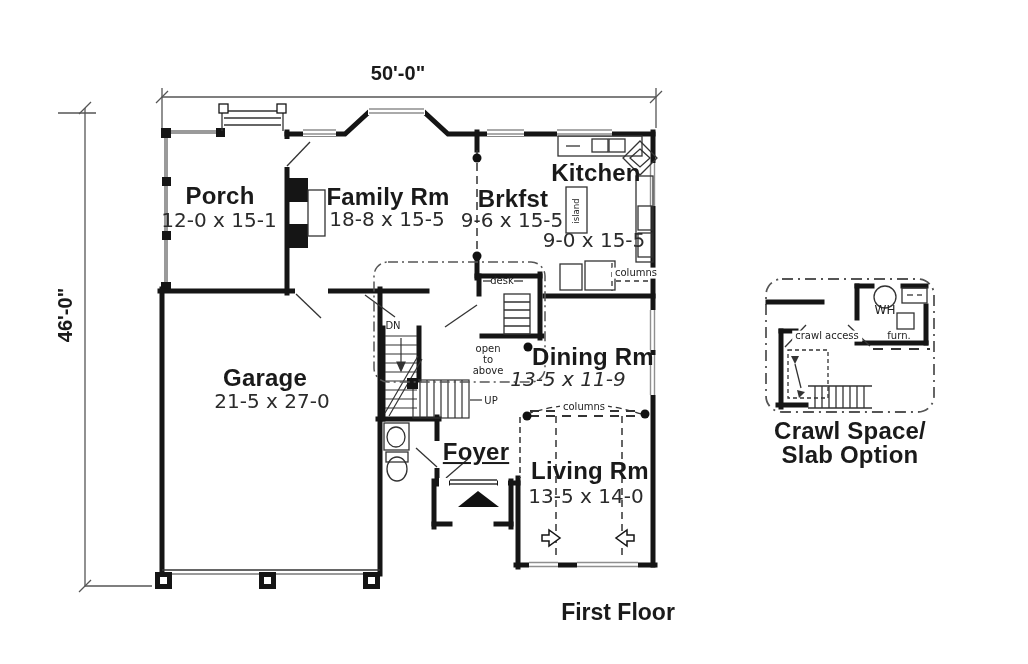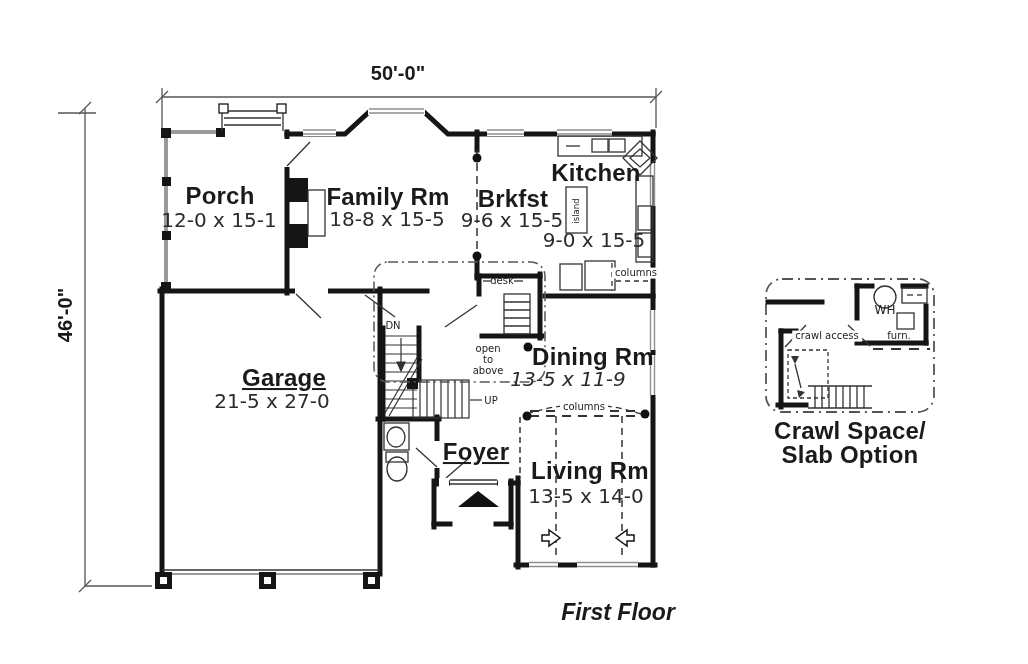--- a/index.html
+++ b/index.html
@@ -3,21 +3,21 @@
 <meta charset="utf-8">
 <style>
   html,body{margin:0;padding:0;background:#ffffff;}
   .canvas{position:relative;width:1028px;height:664px;background:#ffffff;
           font-family:"Liberation Sans",sans-serif;overflow:hidden;}
   .canvas svg{position:absolute;left:0;top:0;}
   .lbl{position:absolute;transform:translate(-50%,-50%);white-space:nowrap;
        color:#1a1a1a;line-height:1.08;text-align:center;}
   .room{font-weight:700;font-size:24px;letter-spacing:.2px;}
   .big{font-weight:700;font-size:20px;}
-  .title{font-weight:700;font-size:23px;font-style:italic;}
+  .title{font-weight:700;font-size:23px;}
   .dims{font-family:"DejaVu Sans",sans-serif;font-size:20px;color:#2b2b2b;}
   .small{font-family:"DejaVu Sans",sans-serif;font-size:10px;color:#222;}
   .tiny{font-family:"DejaVu Sans",sans-serif;font-size:12px;color:#222;}
   .rot{transform:translate(-50%,-50%) rotate(-90deg);}
   .preline{white-space:pre-line;}
   .onwhite{background:#fff;padding:0 3px;}
 </style>
 </head>
 <body>
 
@@ -267,21 +267,21 @@
 
   <div class="lbl room" style="left:388px;top:197px;">Family Rm</div>
   <div class="lbl dims" style="left:387px;top:220px;">18-8 x 15-5</div>
 
   <div class="lbl room" style="left:513px;top:199px;">Brkfst</div>
   <div class="lbl dims" style="left:512px;top:221px;">9-6 x 15-5</div>
 
   <div class="lbl room" style="left:596px;top:173px;">Kitchen</div>
   <div class="lbl dims" style="left:594px;top:241px;">9-0 x 15-5</div>
 
-  <div class="lbl room" style="left:284px;top:378px;text-decoration:underline;">Garage</div>
+  <div class="lbl room" style="left:265px;top:378px;">Garage</div>
   <div class="lbl dims" style="left:272px;top:402px;">21-5 x 27-0</div>
 
   <div class="lbl room" style="left:593px;top:357px;">Dining Rm</div>
   <div class="lbl dims" style="left:568px;top:380px;font-style:italic;">13-5 x 11-9</div>
 
   <div class="lbl room" style="left:476px;top:452px;text-decoration:underline;">Foyer</div>
 
   <div class="lbl room" style="left:590px;top:471px;">Living Rm</div>
   <div class="lbl dims" style="left:586px;top:497px;">13-5 x 14-0</div>
 

